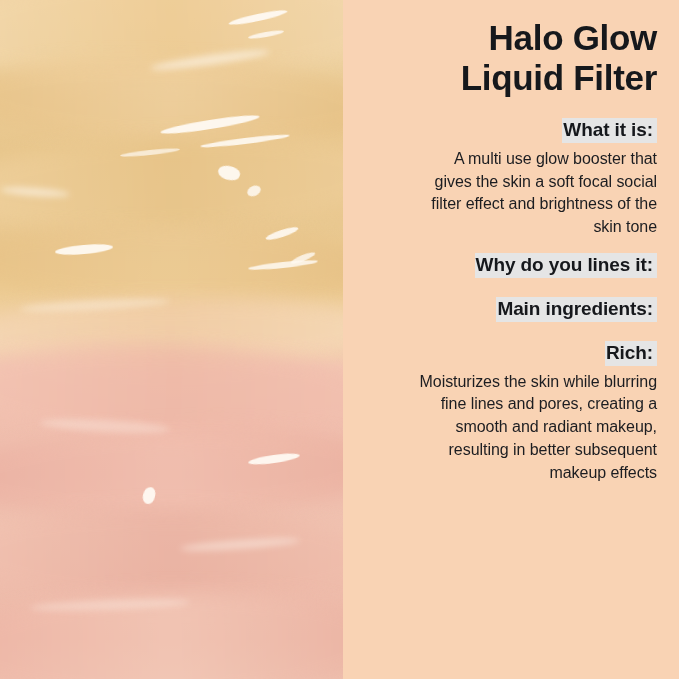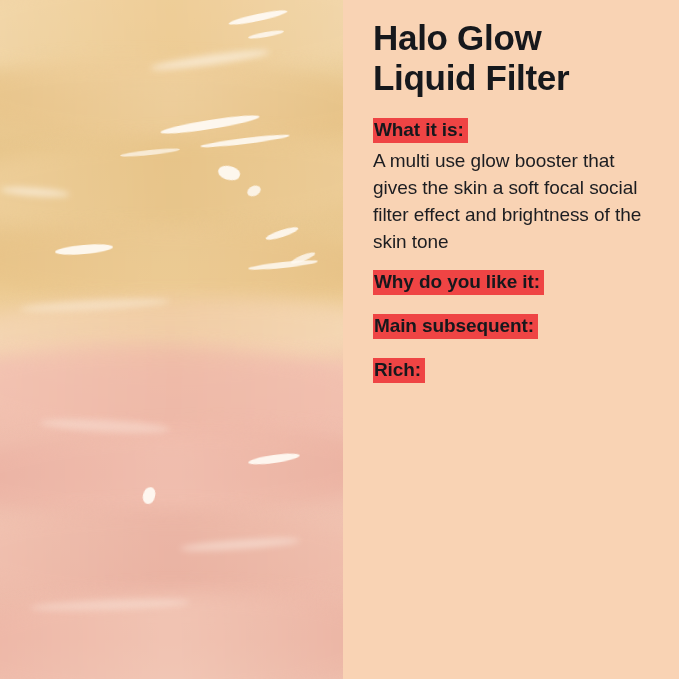--- a/index.html
+++ b/index.html
@@ -69,43 +69,44 @@
     filter: blur(0.6px);
   }
   .s-soft { filter: blur(3px); opacity: .55; }
 
   
   .content {
     width: 336px;
     height: 679px;
     background: #f9d3b4;
     padding: 18px 22px 10px 30px;
+    text-align: right;
   }
   .title {
     font-size: 35px;
     line-height: 1.14;
     font-weight: bold;
     color: #16181c;
     letter-spacing: -0.3px;
     margin-bottom: 20px;
     white-space: pre-line;
   }
   .section { margin-bottom: 14px; }
   .sec-head {
     display: inline-block;
     font-size: 19px;
     font-weight: bold;
     color: #16181c;
-    background: #ef4444;
+    background: #e5e5e5;
     padding: 1px 4px 2px 1px;
     margin-bottom: 5px;
     letter-spacing: -0.1px;
   }
   .sec-body {
-    font-size: 19px;
+    font-size: 16px;
     line-height: 1.42;
     color: #1c1d21;
     white-space: pre-line;
     letter-spacing: -0.05px;
   }
 </style>
 </head>
 <body>
 
 <div class="page">
@@ -150,24 +151,29 @@
 
     <div class="section">
       <div class="sec-head">What it is:</div>
       <div class="sec-body">A multi use glow booster that
 gives the skin a soft focal social
 filter effect and brightness of the
 skin tone</div>
     </div>
 
     <div class="section">
-      <div class="sec-head">Why do you like it:</div>
+      <div class="sec-head">Why do you lines it:</div>
     </div>
 
     <div class="section">
-      <div class="sec-head">Main subsequent:</div>
+      <div class="sec-head">Main ingredients:</div>
     </div>
 
     <div class="section">
       <div class="sec-head">Rich:</div>
+      <div class="sec-body">Moisturizes the skin while blurring
+fine lines and pores, creating a
+smooth and radiant makeup,
+resulting in better subsequent
+makeup effects</div>
     </div>
   </div>
 </div>
 
 </body></html>

